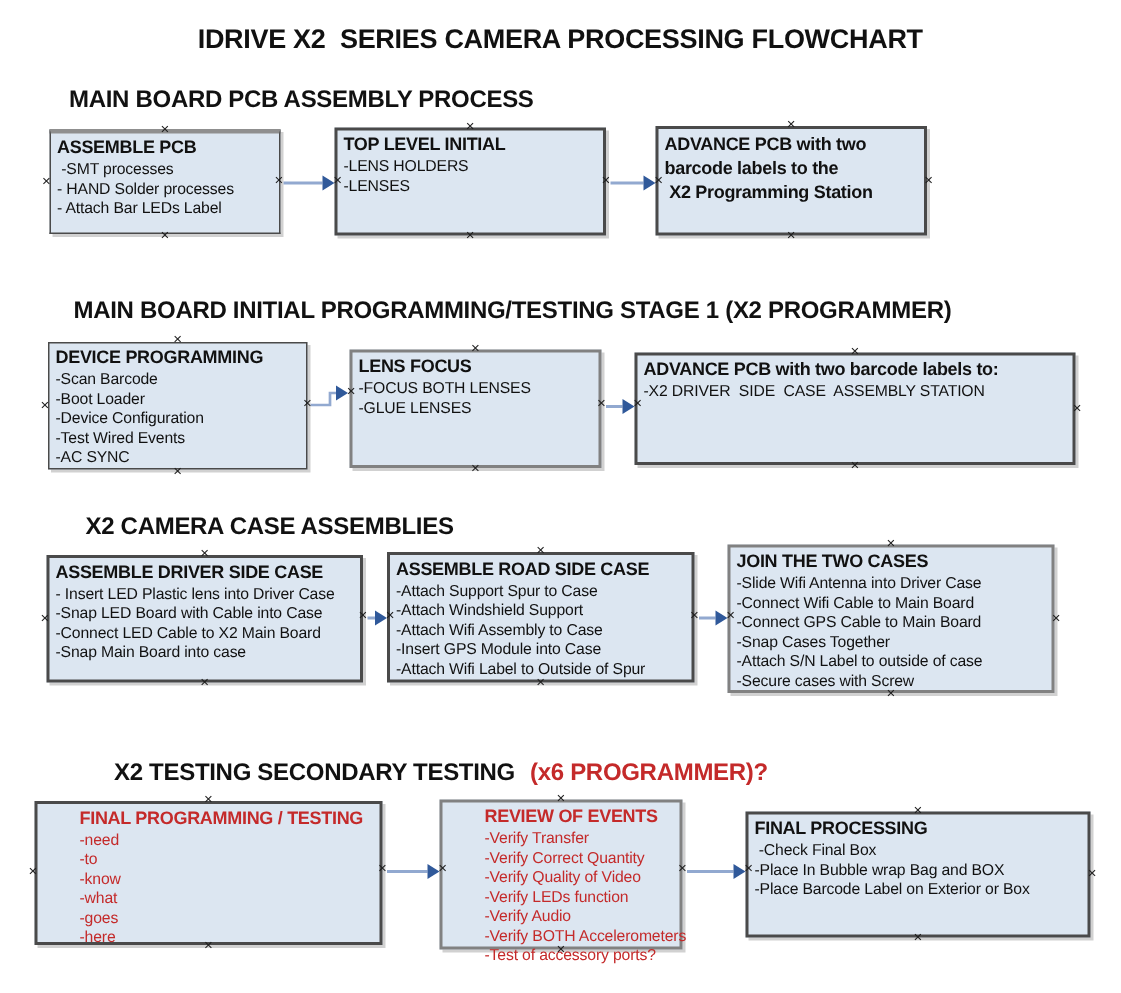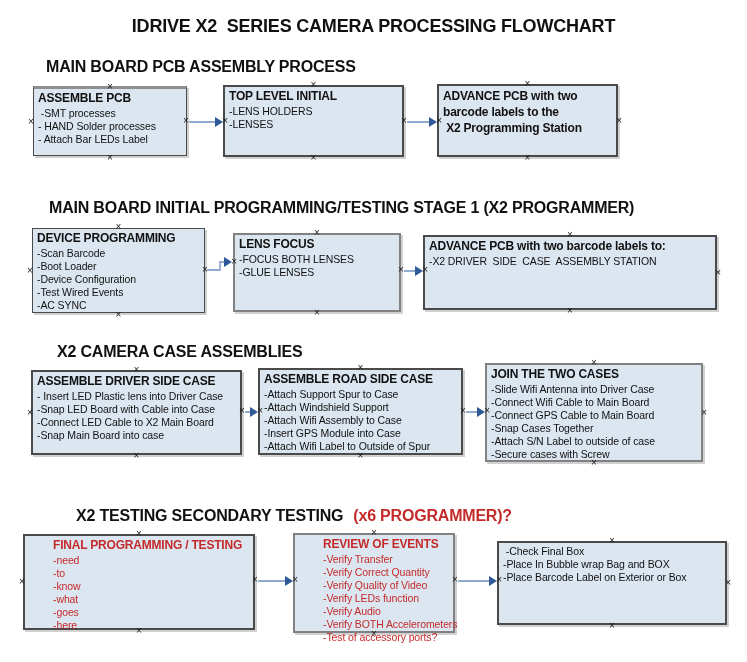--- a/index.html
+++ b/index.html
@@ -170,20 +170,21 @@
         <div class="item">-Verify Quality of Video</div>
         <div class="item">-Verify LEDs function</div>
         <div class="item">-Verify Audio</div>
         <div class="item">-Verify BOTH Accelerometers</div>
         <div class="item">-Test of accessory ports?</div>
       </div>
   <span class="handle handle-top">×</span>
       <span class="handle handle-bottom">×</span>
     </div>
   <div class="box hr" style="left:497px;top:541px;width:230px;height:84px">
+    <div class="box-title">FINAL PROCESSING</div>
     <div class="box-items">
         <div class="item"> -Check Final Box</div>
         <div class="item">-Place In Bubble wrap Bag and BOX</div>
         <div class="item">-Place Barcode Label on Exterior or Box</div>
       </div>
   <span class="handle handle-top">×</span>
       <span class="handle handle-bottom">×</span>
       <span class="handle handle-right">×</span>
     </div>
 

